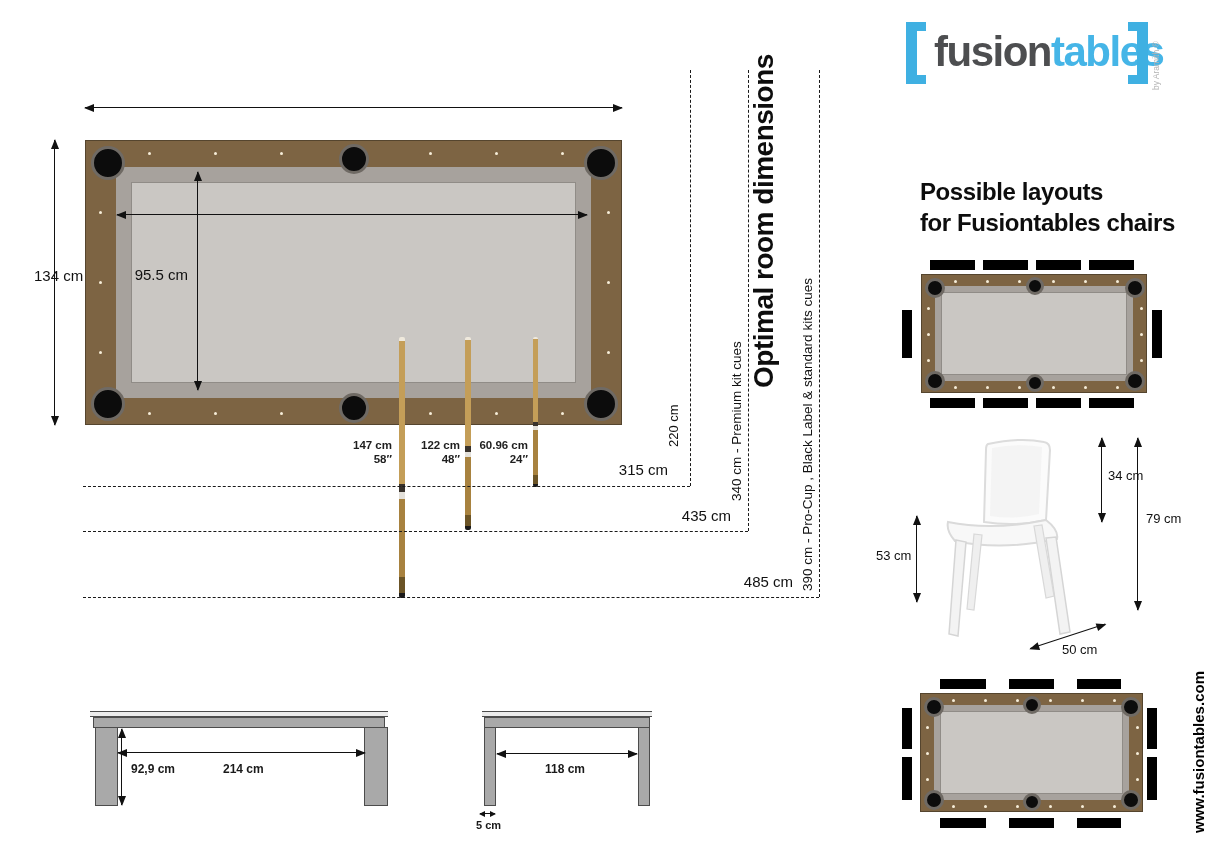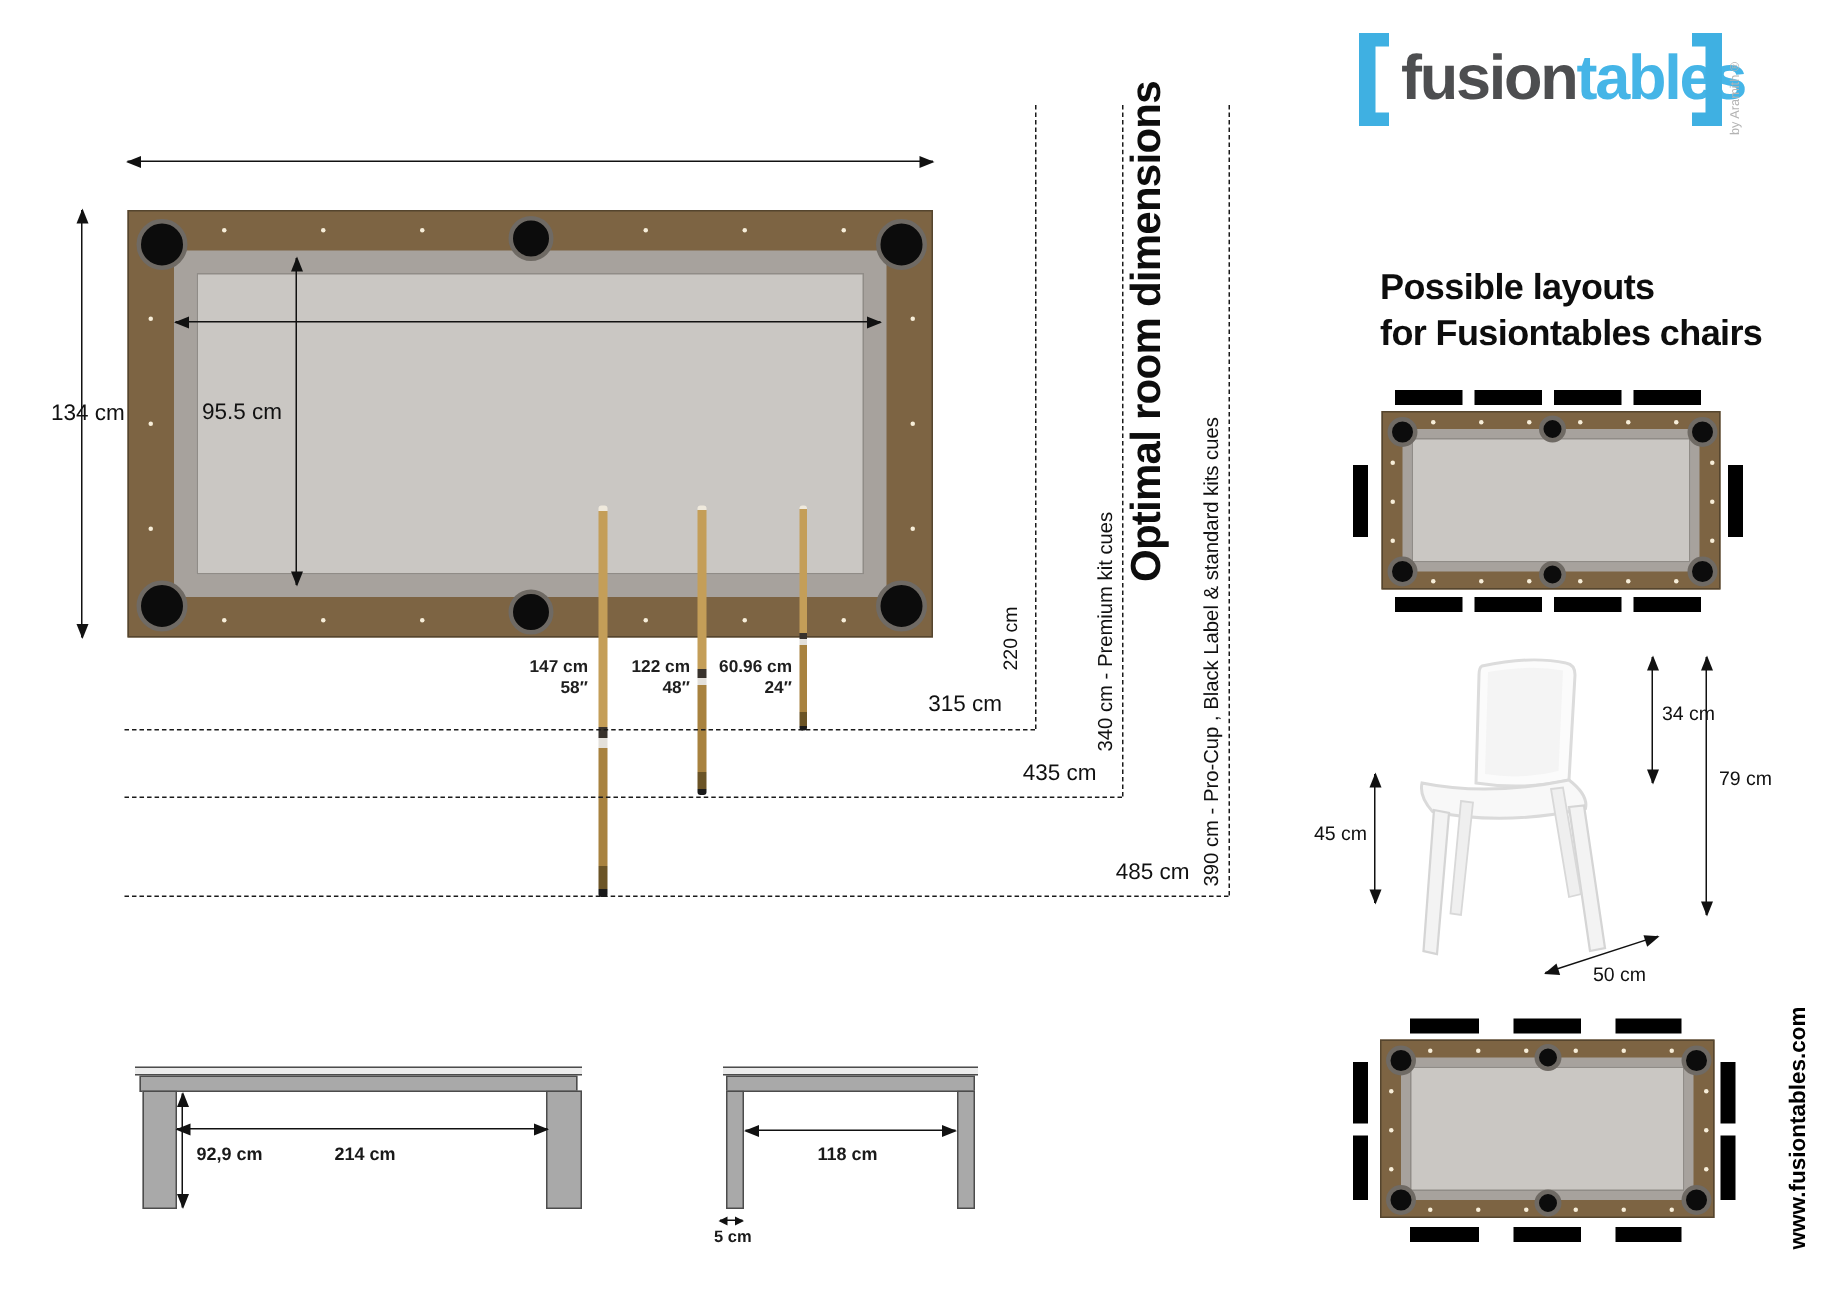--- a/index.html
+++ b/index.html
@@ -214,21 +214,21 @@
     <path d="M112,92 L120,91 L132,162 L124,164 Z" fill="#efefef" stroke="#d8d8d8" stroke-width="1.2"></path>
   </svg>
 
   <div class="arr-v" style="left:1101px;top:438px;height:84px;"></div>
   <div class="dim" style="left:1108px;top:469px;font-size:13px;">34 cm</div>
 
   <div class="arr-v" style="left:1137px;top:438px;height:172px;"></div>
   <div class="dim" style="left:1146px;top:512px;font-size:13px;">79 cm</div>
 
   <div class="arr-v" style="left:916px;top:516px;height:86px;"></div>
-  <div class="dim" style="left:876px;top:549px;font-size:13px;">45 cm</div>
+  <div class="dim" style="left:876px;top:549px;font-size:13px;">53 cm</div>
 
   <div class="arr-h" style="left:1030px;top:648px;width:79px;transform:rotate(-18deg);transform-origin:0 0;"></div>
   <div class="dim" style="left:1062px;top:643px;font-size:13px;">50 cm</div>
 
 
   <div>
     <div class="ttop" style="left:90px;top:711px;width:298px;height:6px;"></div>
     <div class="apron" style="left:93px;top:717px;width:292px;height:11px;"></div>
     <div class="leg" style="left:95px;top:727px;width:23px;height:79px;"></div>
     <div class="leg" style="left:364px;top:727px;width:24px;height:79px;"></div>

